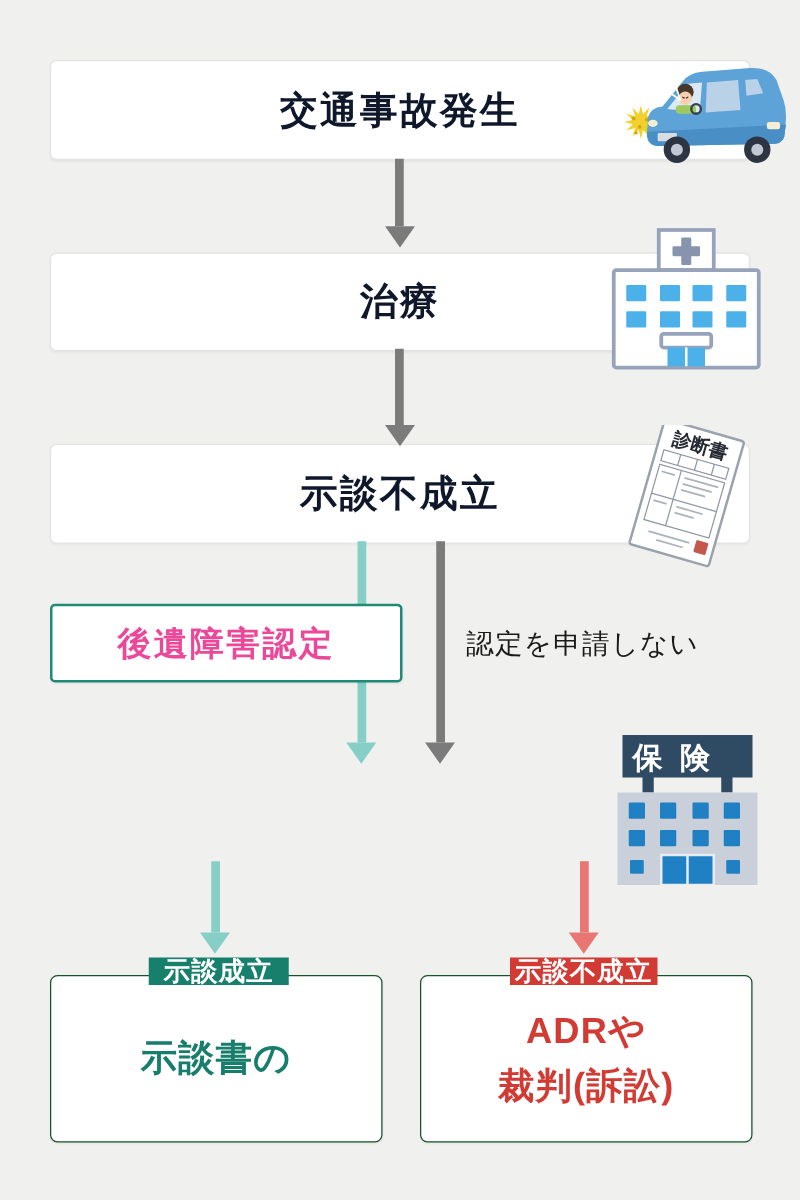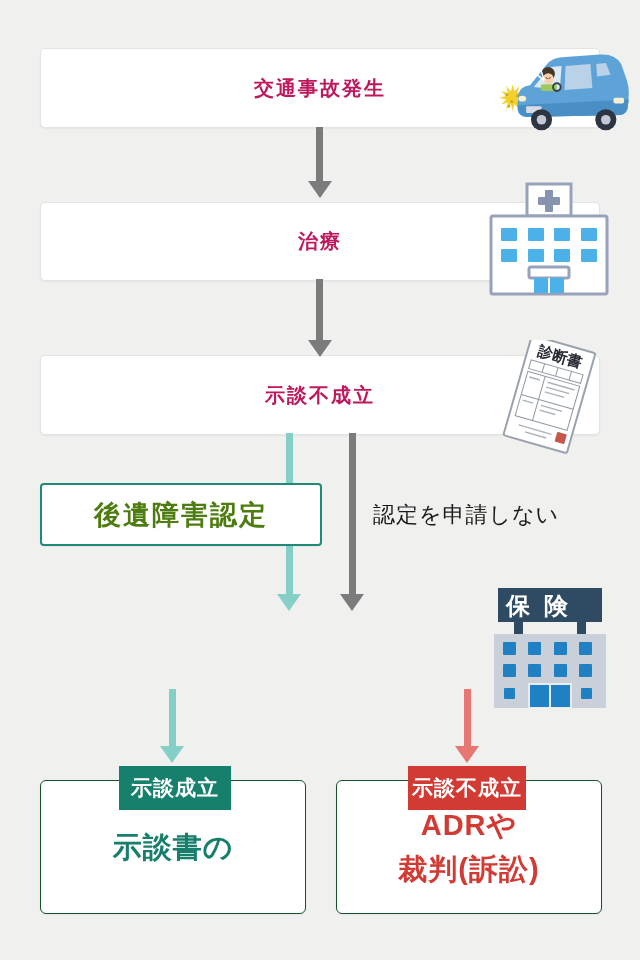--- a/index.html
+++ b/index.html
@@ -4,48 +4,48 @@
 <style>
   html,body{margin:0;padding:0;}
   .stage{
     position:relative;width:640px;height:960px;background:#f0f0ef;overflow:hidden;
     font-family:"Liberation Sans","DejaVu Sans",sans-serif;
   }
   .box{
     position:absolute;background:#ffffff;border:1px solid #e4e4e4;border-radius:5px;
     box-shadow:0 1px 2px rgba(0,0,0,.05);
     display:flex;align-items:center;justify-content:center;
-    font-size:20px;font-weight:bold;color:#be185d;letter-spacing:2px;
+    font-size:30px;font-weight:bold;color:#0f172a;letter-spacing:2px;
   }
   #box-accident{left:40px;top:48px;width:558px;height:78px;}
   #box-treatment{left:40px;top:202px;width:558px;height:77px;font-family:Liberation Mono, monospace;}
   #box-symptom{left:40px;top:355px;width:558px;height:78px;}
   #box-negotiation{left:40px;top:612px;width:558px;height:77px;z-index:1;}
   #box-certified{
     left:40px;top:483px;width:278px;height:59px;
-    border:2px solid #1e8a78;border-radius:4px;color:#4d7c0f;
+    border:2px solid #1e8a78;border-radius:4px;color:#ec4899;
     font-size:27px;z-index:2;
   }
   #label-not-applied{
     position:absolute;left:373px;top:500px;height:30px;line-height:30px;
     font-size:22px;font-weight:normal;color:#1a1a1a;letter-spacing:1px;z-index:2;
   }
   .shaft{position:absolute;width:7px;}
   .head{position:absolute;width:0;height:0;border-left:12px solid transparent;border-right:12px solid transparent;}
   .gray{background:#7b7b7b;} .gray-h{border-top:17px solid #7b7b7b;}
   .teal{background:#85cfc6;} .teal-h{border-top:17px solid #85cfc6;}
   .red{background:#e87673;}  .red-h{border-top:17px solid #e87673;}
   #a1s{left:316px;top:127px;height:54px;} #a1h{left:308px;top:181px;}
   #a2s{left:316px;top:279px;height:61px;} #a2h{left:308px;top:340px;}
   #b1s{left:286px;top:433px;height:161px;} #b1h{left:277px;top:594px;}
   #b2s{left:349px;top:433px;height:161px;} #b2h{left:340px;top:594px;}
   #c1s{left:169px;top:689px;height:57px;}  #c1h{left:160px;top:746px;}
   #c2s{left:464px;top:689px;height:57px;}  #c2h{left:455px;top:746px;}
   .badge{
-    position:absolute;top:766px;height:44px;z-index:4;
+    position:absolute;top:766px;height:22px;z-index:4;
     display:flex;align-items:center;justify-content:center;
     color:#ffffff;font-size:21px;font-weight:bold;letter-spacing:1px;
   }
   #badge-settled{left:119px;width:112px;background:#17806c;}
   #badge-not-settled{left:408px;width:118px;background:#d23a34;}
   .outcome{
     position:absolute;top:780px;width:264px;height:132px;background:#ffffff;
     border:1px solid #14532d;border-radius:6px;box-shadow:0 1px 2px rgba(0,0,0,.05);
     display:flex;flex-direction:column;align-items:center;justify-content:center;
     font-size:29px;font-weight:bold;line-height:44px;letter-spacing:1px;z-index:3;

